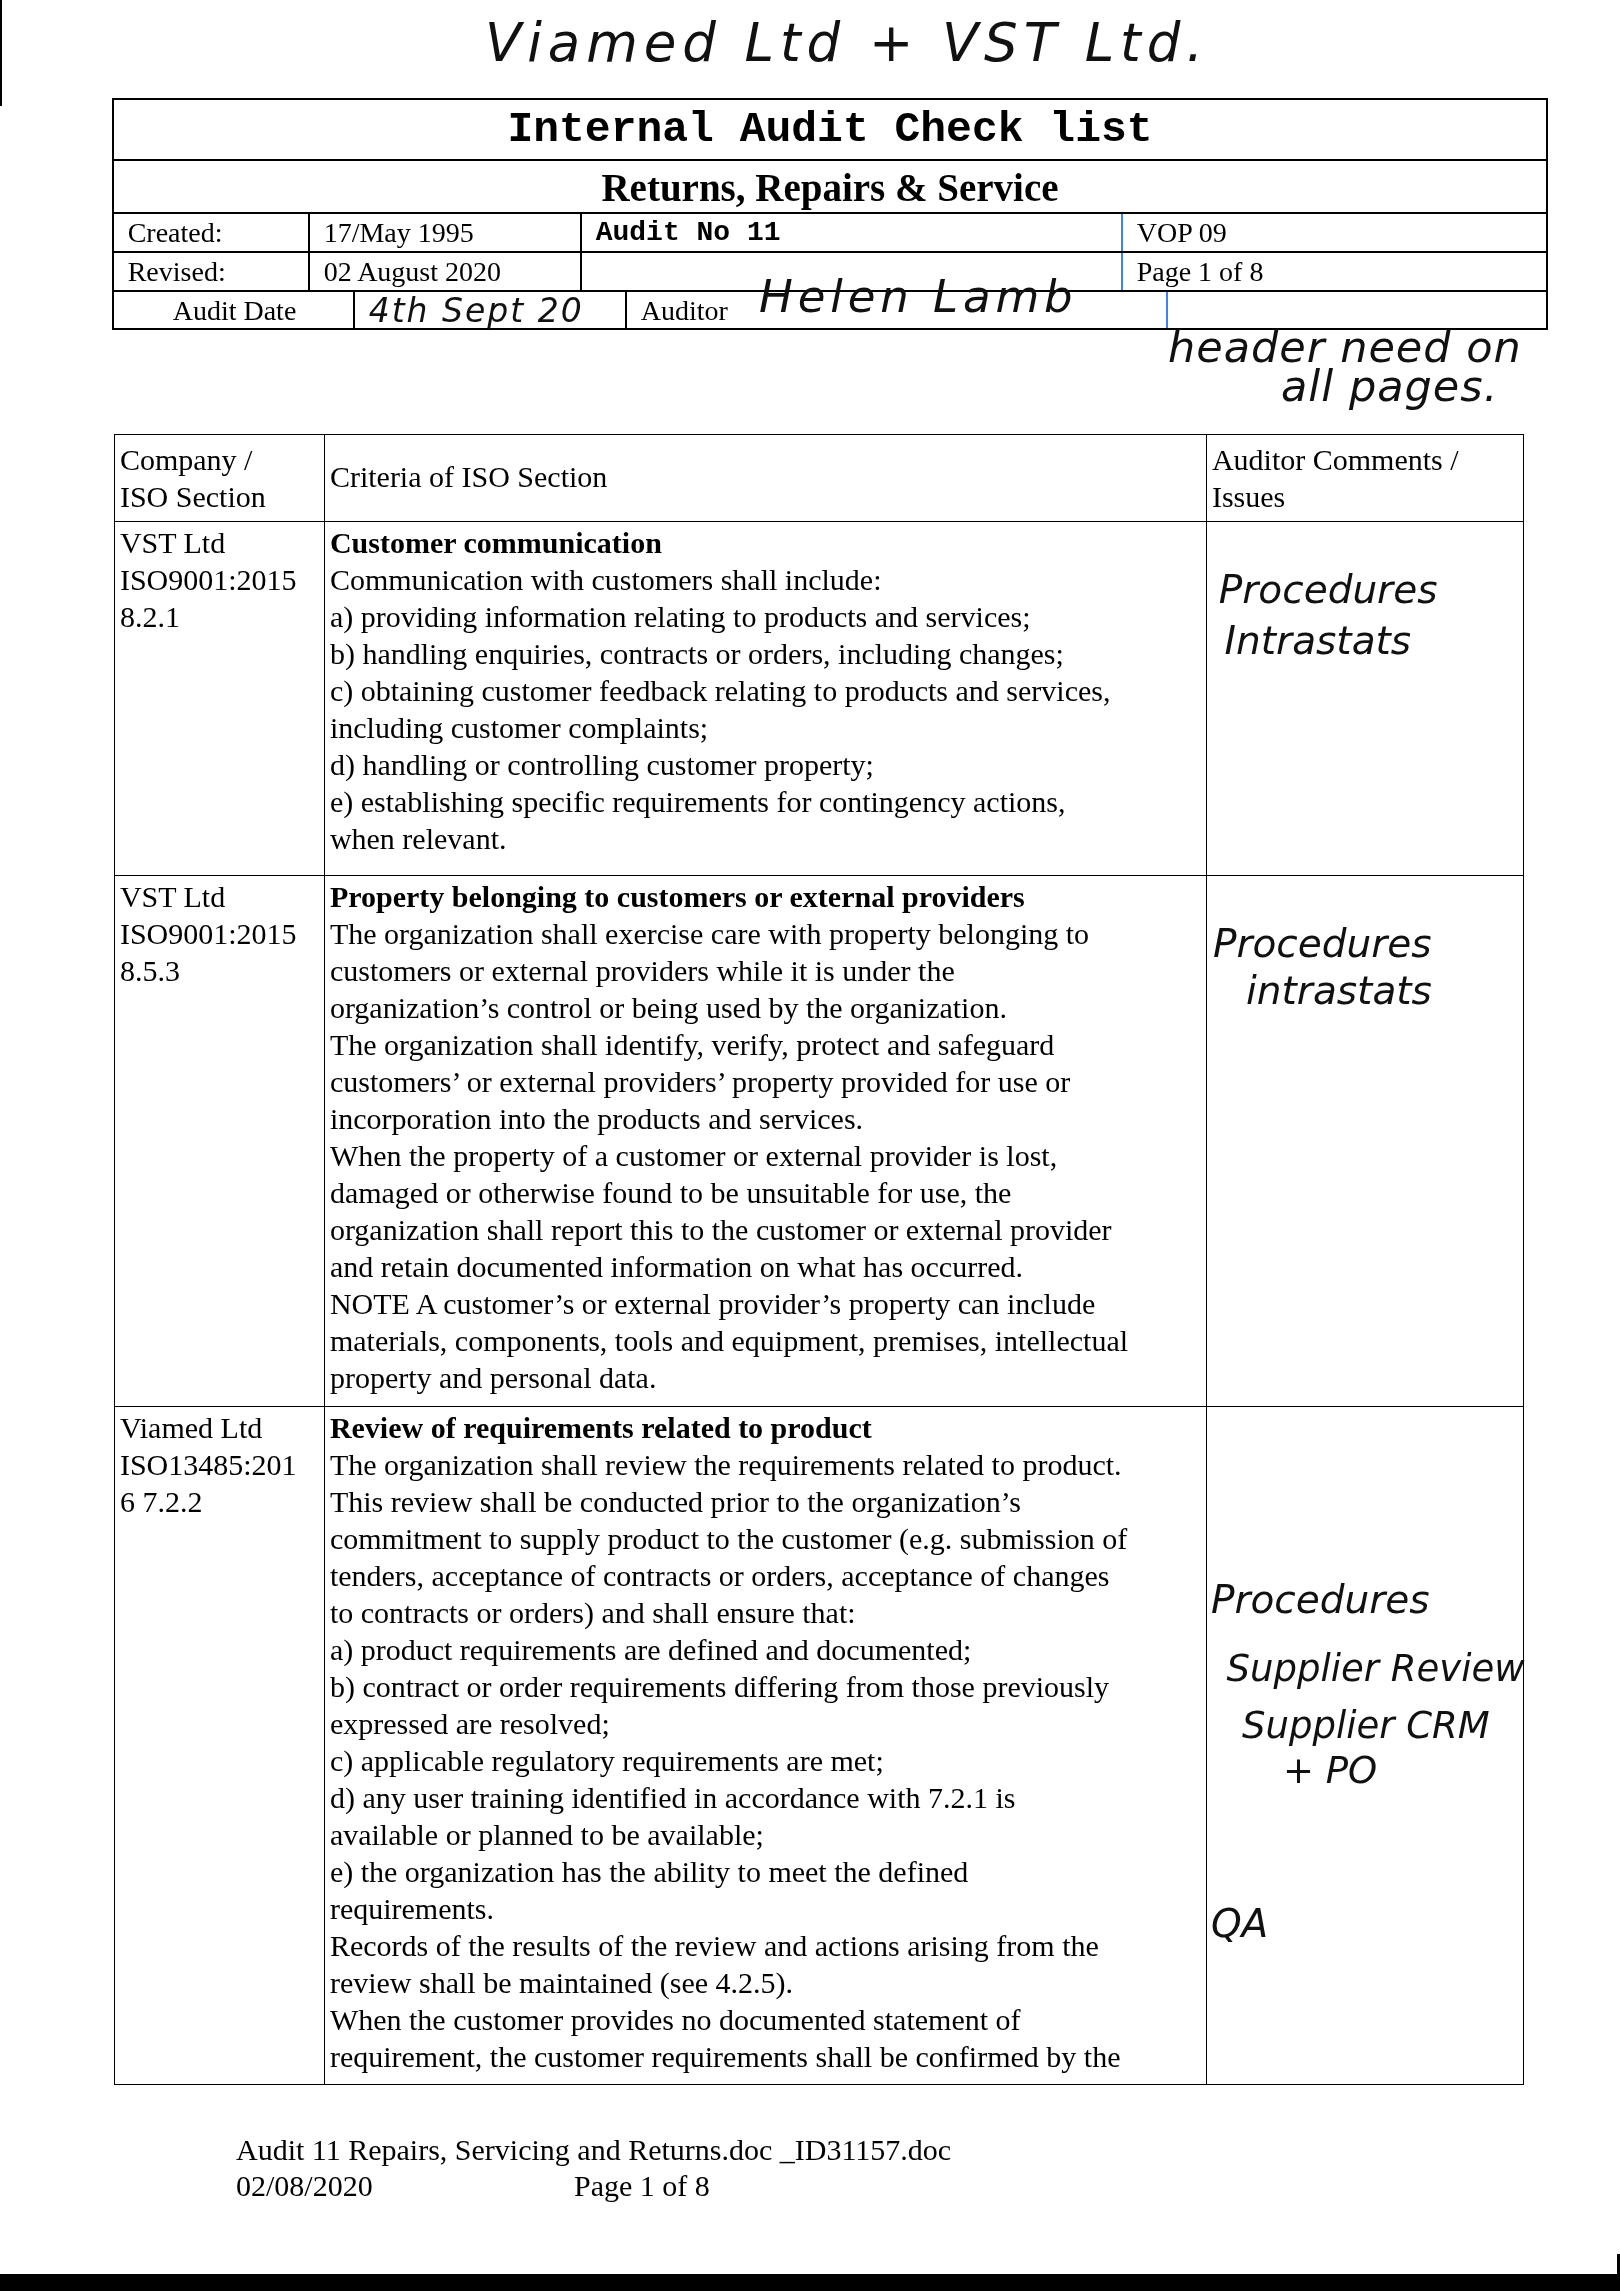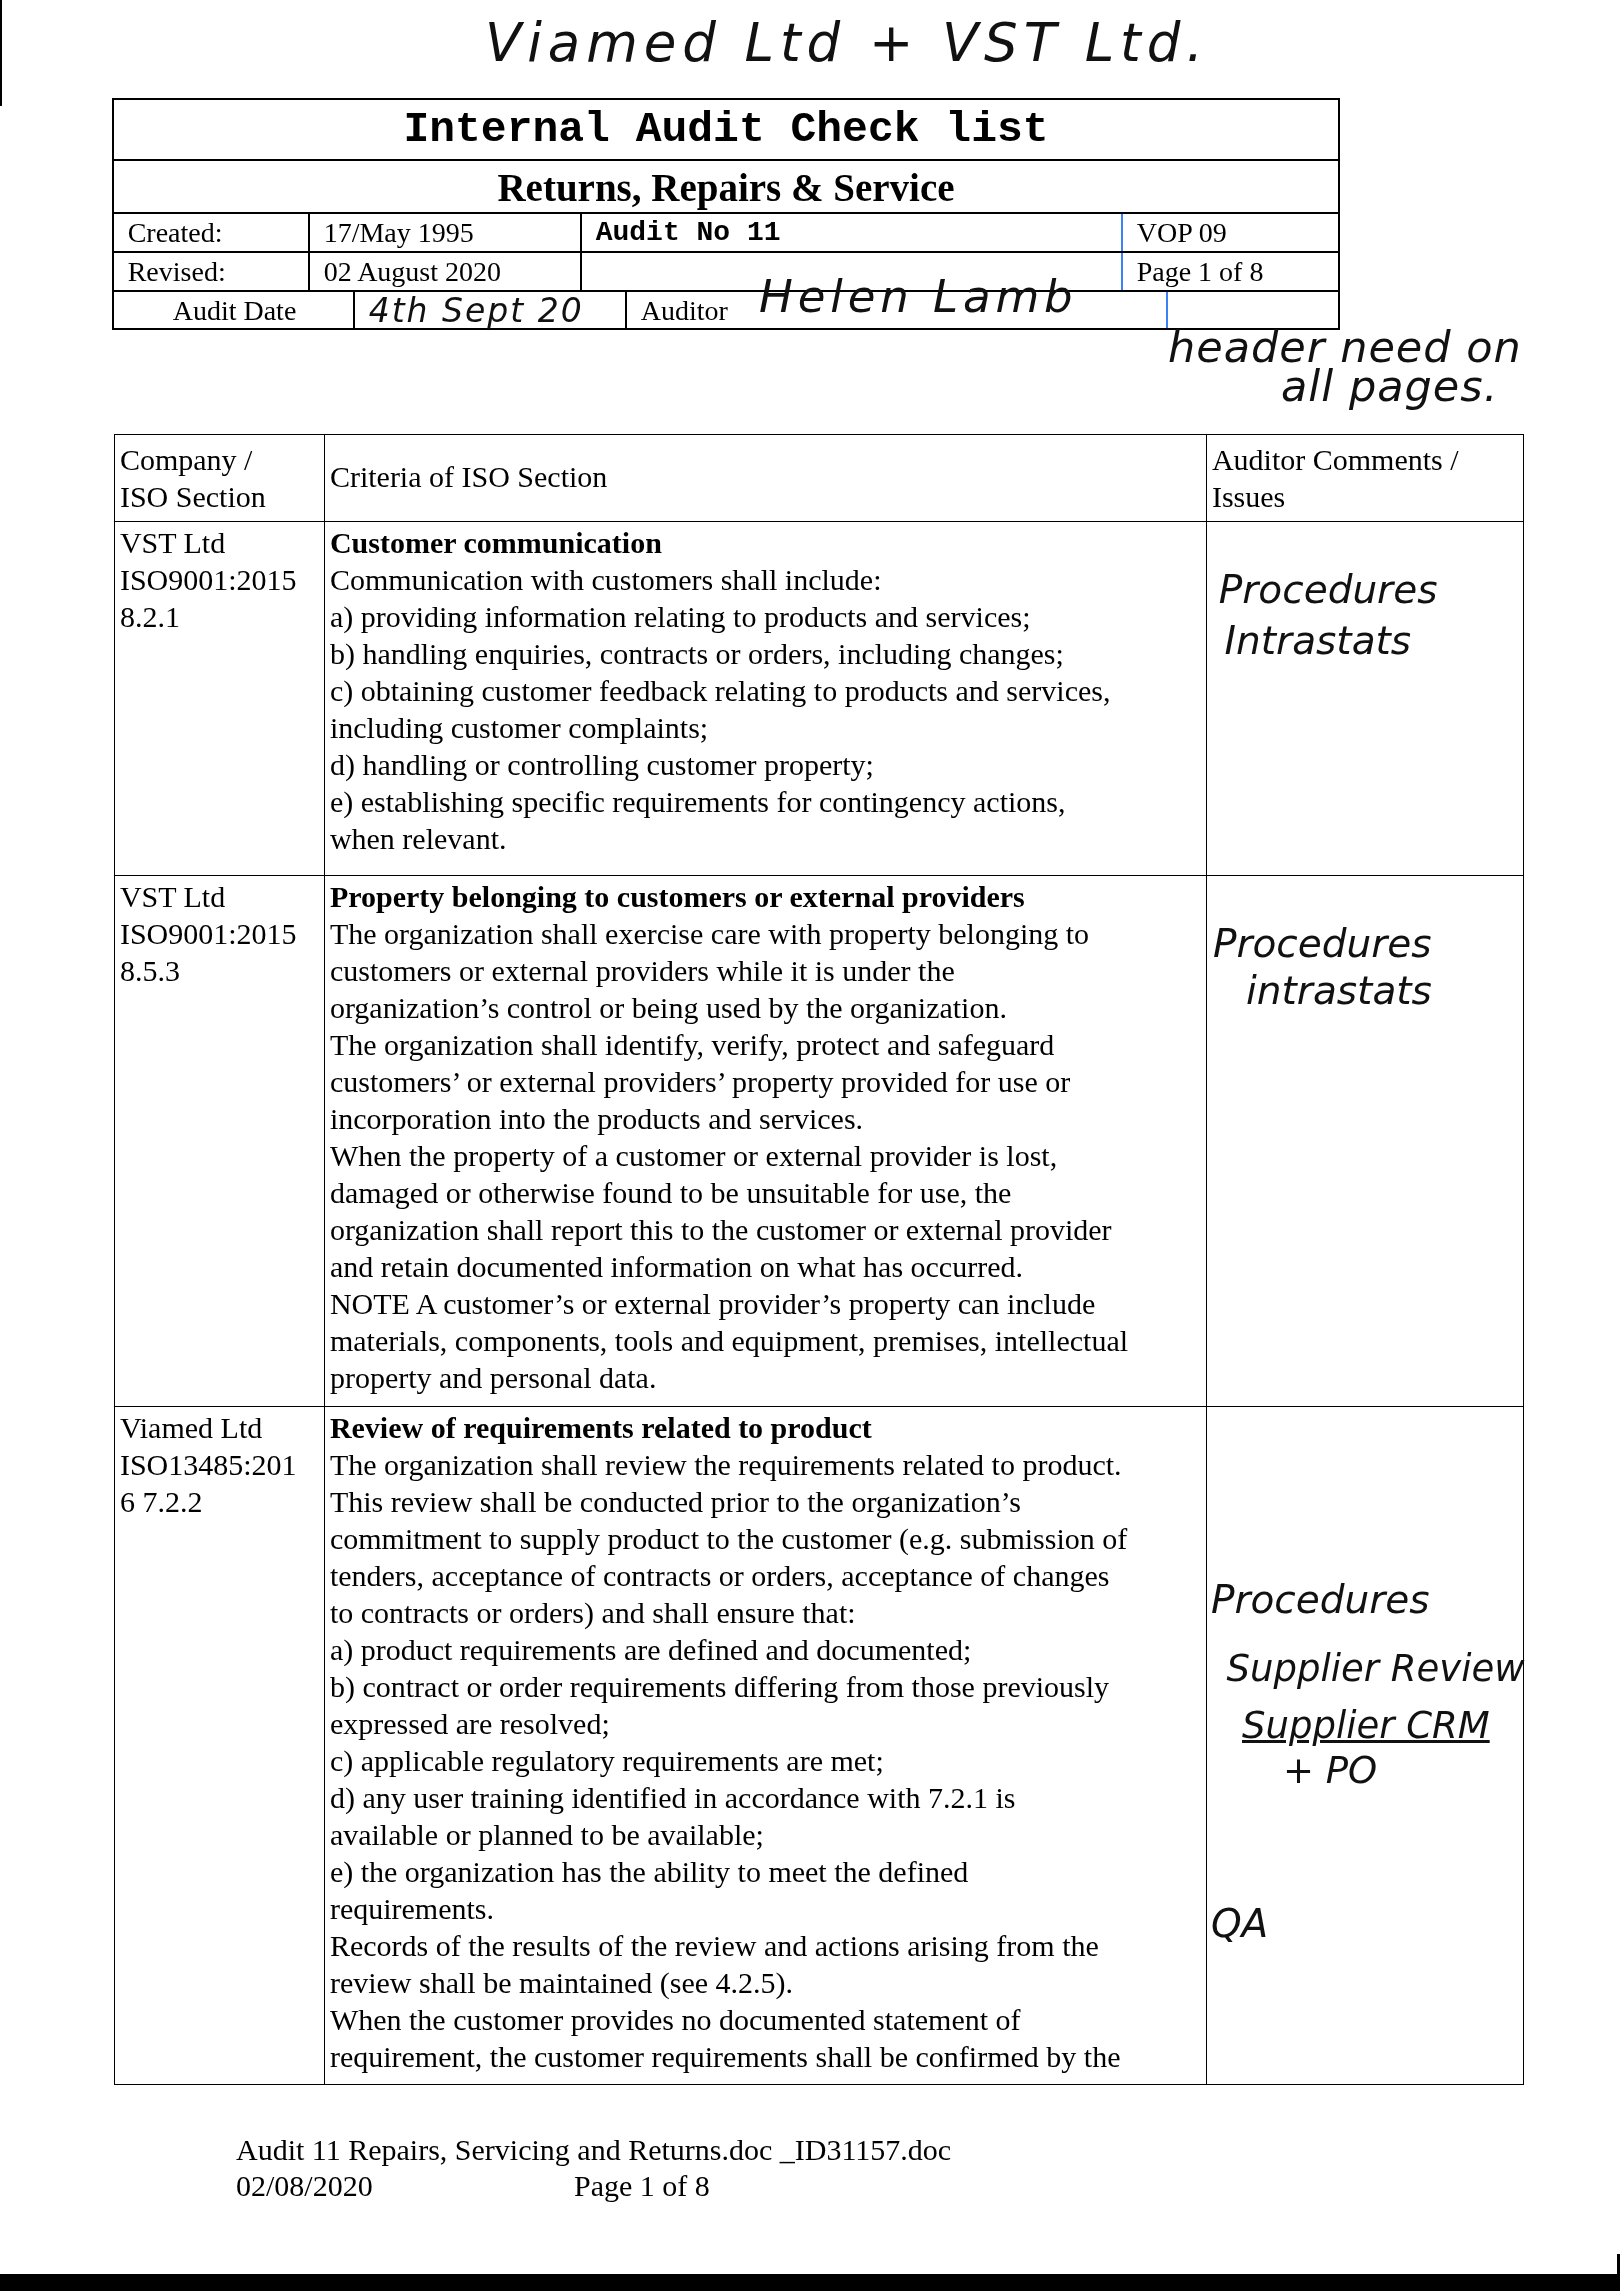--- a/index.html
+++ b/index.html
@@ -7,21 +7,21 @@
          font-family:"Liberation Serif", "DejaVu Serif", serif; color:#000; }
 
   .page-edge-left { position:absolute; left:0; top:0; width:2px; height:106px; background:#000; }
   .page-edge-bottom { position:absolute; left:0; top:2274px; width:1620px; height:17.6px; background:#000; }
   .page-edge-right { position:absolute; right:0; top:2254px; width:2.9px; height:29px; background:#000; }
 
   .hand { position:absolute; font-family:"DejaVu Sans", sans-serif; font-style:italic;
           font-weight:300; color:#111; letter-spacing:1px; white-space:nowrap; }
 
   
-  .hdr { position:absolute; left:112px; top:98px; width:1228px; border:2.9px solid #000; box-sizing:border-box; }
+  .hdr { position:absolute; left:112px; top:98px; width:1436px; border:2.9px solid #000; box-sizing:border-box; }
   .hdr-title { height:59px; border-bottom:2.9px solid #000; text-align:center;
                font-family:"Liberation Mono", "DejaVu Sans Mono", monospace; font-weight:bold;
                font-size:43px; line-height:59px; }
   .hdr-sub { height:51px; border-bottom:2.9px solid #000; text-align:center; font-weight:bold;
              font-size:39px; line-height:53px; }
   .hdr-row { display:flex; height:37px; border-bottom:2.9px solid #000; font-size:28px; line-height:37px; }
   .hdr-row:last-child { border-bottom:none; height:36px;padding-left:45px; }
   .hc { box-sizing:border-box; padding-left:13.7px; overflow:visible; white-space:nowrap; position:relative; }
   .hc1 { width:196px; border-right:2px solid #000; }
   .hc2 { width:272px; border-right:2px solid #000; }
@@ -188,21 +188,21 @@
       <span class="crit-line">e) the organization has the ability to meet the defined</span>
       <span class="crit-line">requirements.</span>
       <span class="crit-line">Records of the results of the review and actions arising from the</span>
       <span class="crit-line">review shall be maintained (see 4.2.5).</span>
       <span class="crit-line">When the customer provides no documented statement of</span>
       <span class="crit-line">requirement, the customer requirements shall be confirmed by the</span>
     </td>
     <td class="note-cell">
       <span class="note" style="left:3.9px; top:174px;">Procedures</span>
       <span class="note" style="left:19.6px; top:243px; font-size:37px;">Supplier Review</span>
-      <span class="note" style="left:35px; top:300px; font-size:37px;text-decoration:underline;">Supplier CRM</span>
+      <span class="note" style="left:35px; top:300px; font-size:37px;">Supplier CRM</span>
       <span class="note" style="left:76px; top:345px; font-size:37px;">+ PO</span>
       <span class="note" style="left:3.9px; top:498px;">QA</span>
     </td>
   </tr>
 </tbody>
   </table>
 
 <div class="footer">
   <div>Audit 11 Repairs, Servicing and Returns.doc _ID31157.doc</div>
   <div class="footer-line2">

